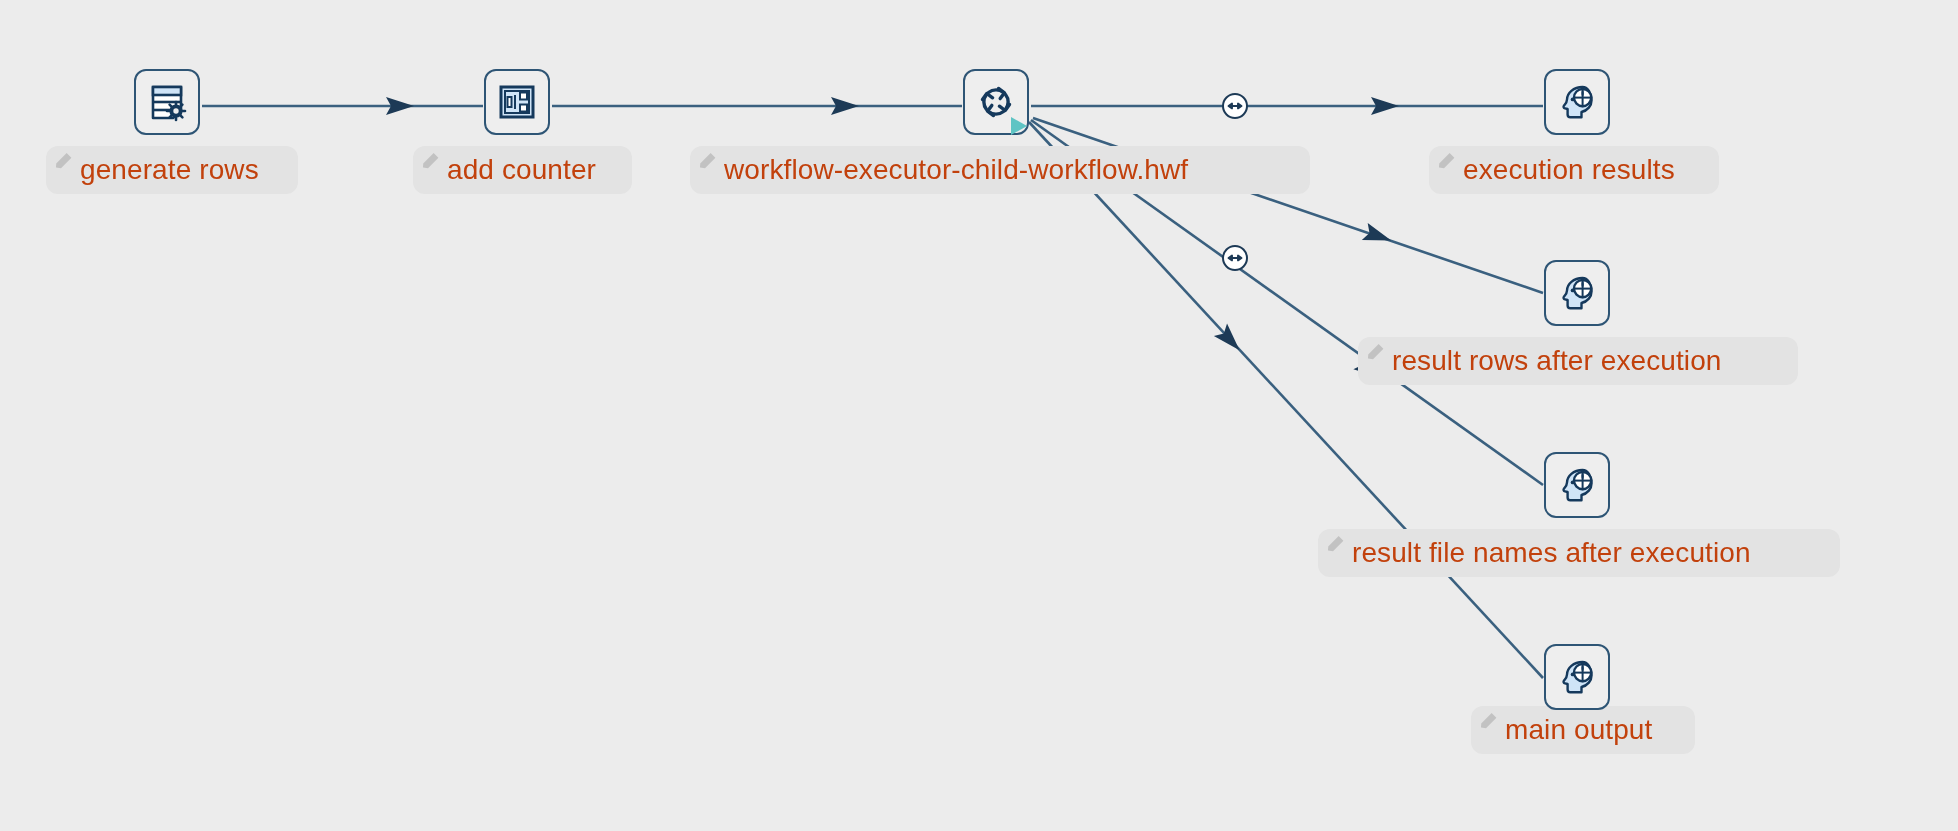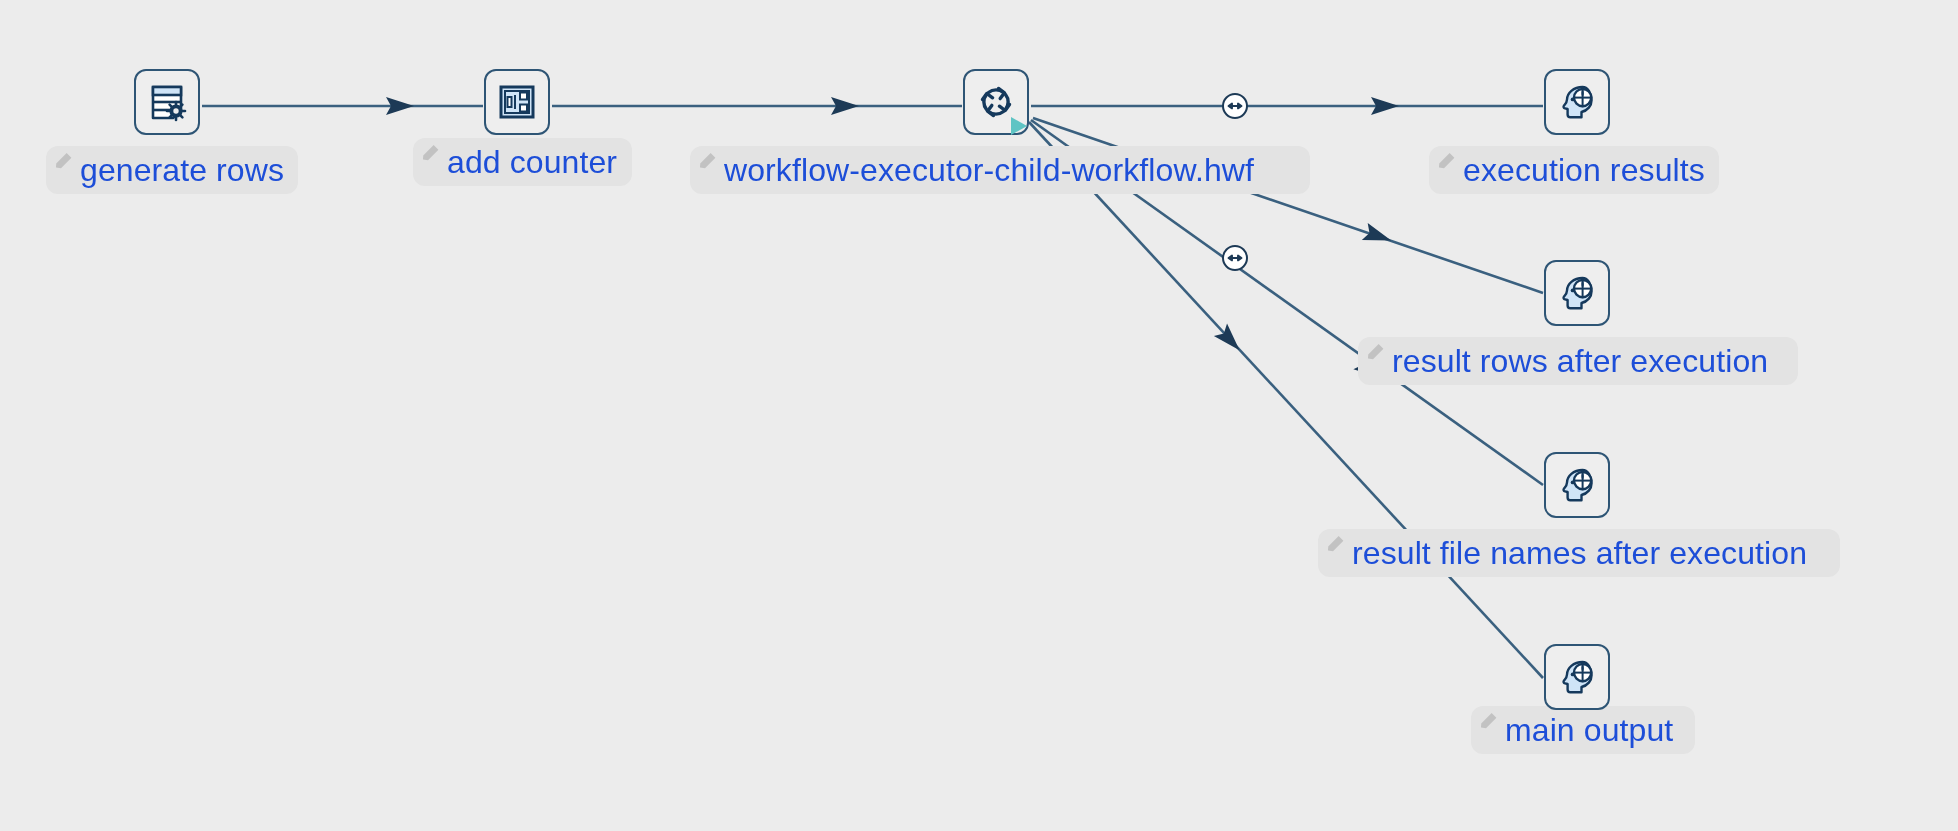--- a/index.html
+++ b/index.html
@@ -57,22 +57,22 @@
     border-radius: 12px;
     background: #e3e3e3;
     display: flex;
     align-items: center;
     padding: 0 26px 0 34px;
     box-sizing: border-box;
     white-space: nowrap;
     z-index: 4;
   }
   .label-pill .label-text {
-    font-size: 32px;
-    color: #1d4ed8;
+    font-size: 28px;
+    color: #c2410c;
     line-height: 1;
     letter-spacing: 0.1px;
   }
   .edit-pencil {
     position: absolute;
     left: 7px;
     top: 4px;
     width: 22px;
     height: 22px;
     opacity: 0.85;
@@ -242,21 +242,21 @@
 
   <div class="label-pill" id="label-generate-rows" style="left: 46px; top: 146px; width: 252px;">
     <span class="edit-pencil">
       <svg width="22" height="22" viewBox="0 0 22 22">
         <path d="M3 17.5 L3.2 13.4 L13.6 3 L18.4 7.8 L8 18.2 Z" fill="#bdbdbd"></path>
       </svg>
     </span>
     <span class="label-text">generate rows</span>
   </div>
 
-  <div class="label-pill" id="label-add-counter" style="left: 413px; top: 138px; width: 219px;">
+  <div class="label-pill" id="label-add-counter" style="left: 413px; top: 146px; width: 219px;">
     <span class="edit-pencil">
       <svg width="22" height="22" viewBox="0 0 22 22">
         <path d="M3 17.5 L3.2 13.4 L13.6 3 L18.4 7.8 L8 18.2 Z" fill="#bdbdbd"></path>
       </svg>
     </span>
     <span class="label-text">add counter</span>
   </div>
 
   <div class="label-pill" id="label-execution-results" style="left: 1429px; top: 146px; width: 290px;">
     <span class="edit-pencil">

